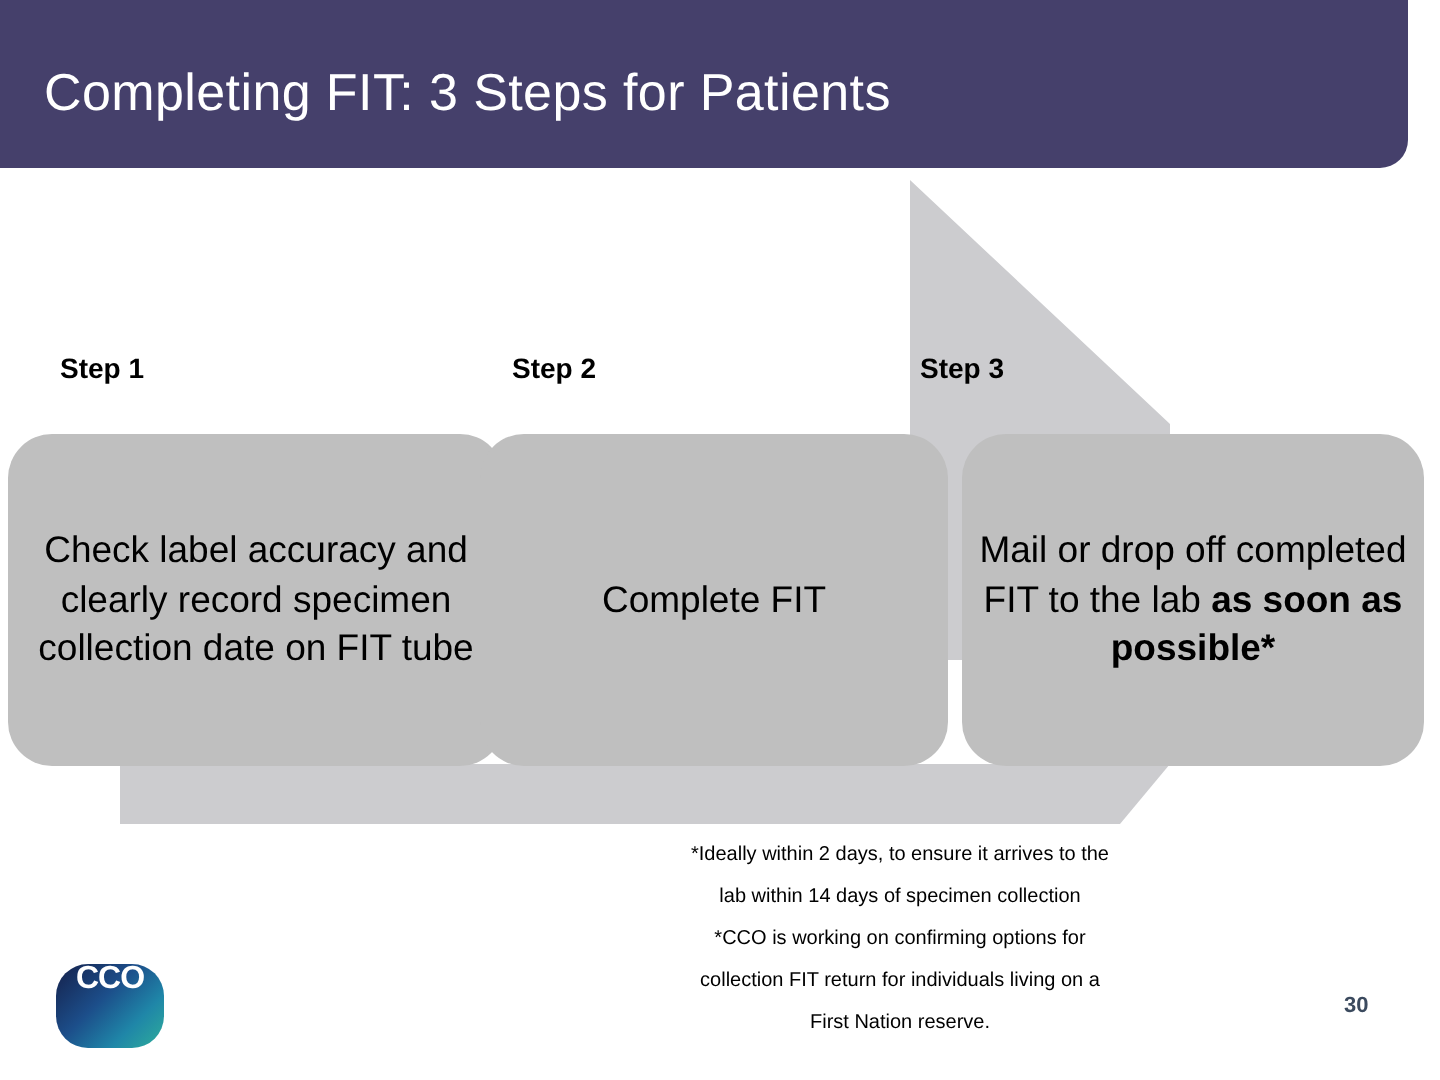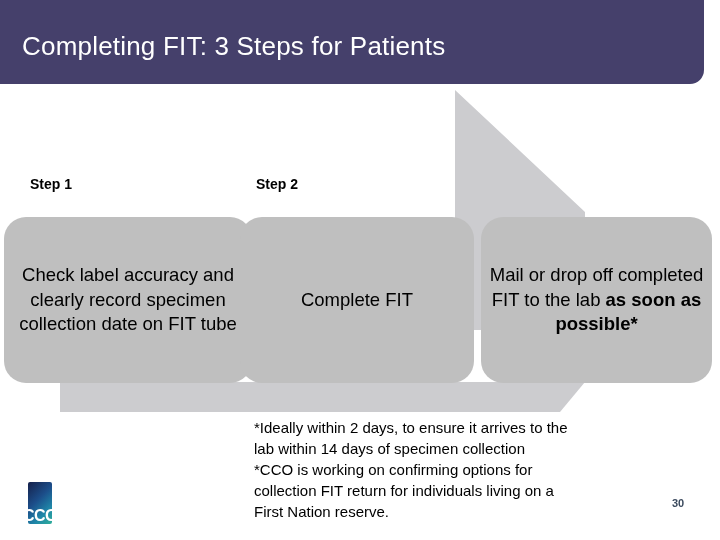--- a/index.html
+++ b/index.html
@@ -100,41 +100,41 @@
   .step-box-text .bold {
     font-weight: bold;
   }
 
   
   #footnote {
     position: absolute;
     left: 254px;
     top: 417px;
     width: 392px;
-    font-size: 15px;
+    font-size: 10px;
     line-height: 21px;
     color: #000000;
-    text-align: left;
+    text-align: center;
   }
 
   
   #logo {
     position: absolute;
     left: 28px;
     top: 482px;
     display: flex;
     align-items: center;
   }
   #logo-mark {
-    width: 24px;
+    width: 54px;
     height: 42px;
-    border-radius: 2px;
+    border-radius: 16px;
     background: linear-gradient(135deg, #15204a 0%, #1c4e8a 42%, #1f86a8 72%, #2fae9a 100%);
     display: flex;
-    align-items: flex-end;
+    align-items: flex-start;
     justify-content: center;
   }
   #logo-mark-text {
     color: #ffffff;
     font-size: 16px;
     font-weight: bold;
     letter-spacing: -0.5px;
     line-height: 1;
   }
   #logo-wordmark {
@@ -168,20 +168,21 @@
     <svg viewBox="0 0 720 330" xmlns="http://www.w3.org/2000/svg" aria-hidden="true">
 
       <polygon points="60,245 60,205 455,205 455,5 585,127 585,245" fill="#cccccf"></polygon>
 
       <polygon points="60,297 545,297 585,297 560,327 60,327" fill="#cccccf"></polygon>
     </svg>
   </div>
 
   <div class="step-label" id="step-label-1">Step 1</div>
   <div class="step-label" id="step-label-2">Step 2</div>
+  <div class="step-label" id="step-label-3">Step 3</div>
 
   <div class="step-box" id="step-box-1">
     <div class="step-box-text">
       <span>Check label accuracy and clearly record specimen collection date on FIT tube</span>
     </div>
   </div>
 
   <div class="step-box" id="step-box-3">
     <div class="step-box-text">
       <span>Mail or drop off completed FIT to the lab </span><span class="bold">as soon as possible*</span>

